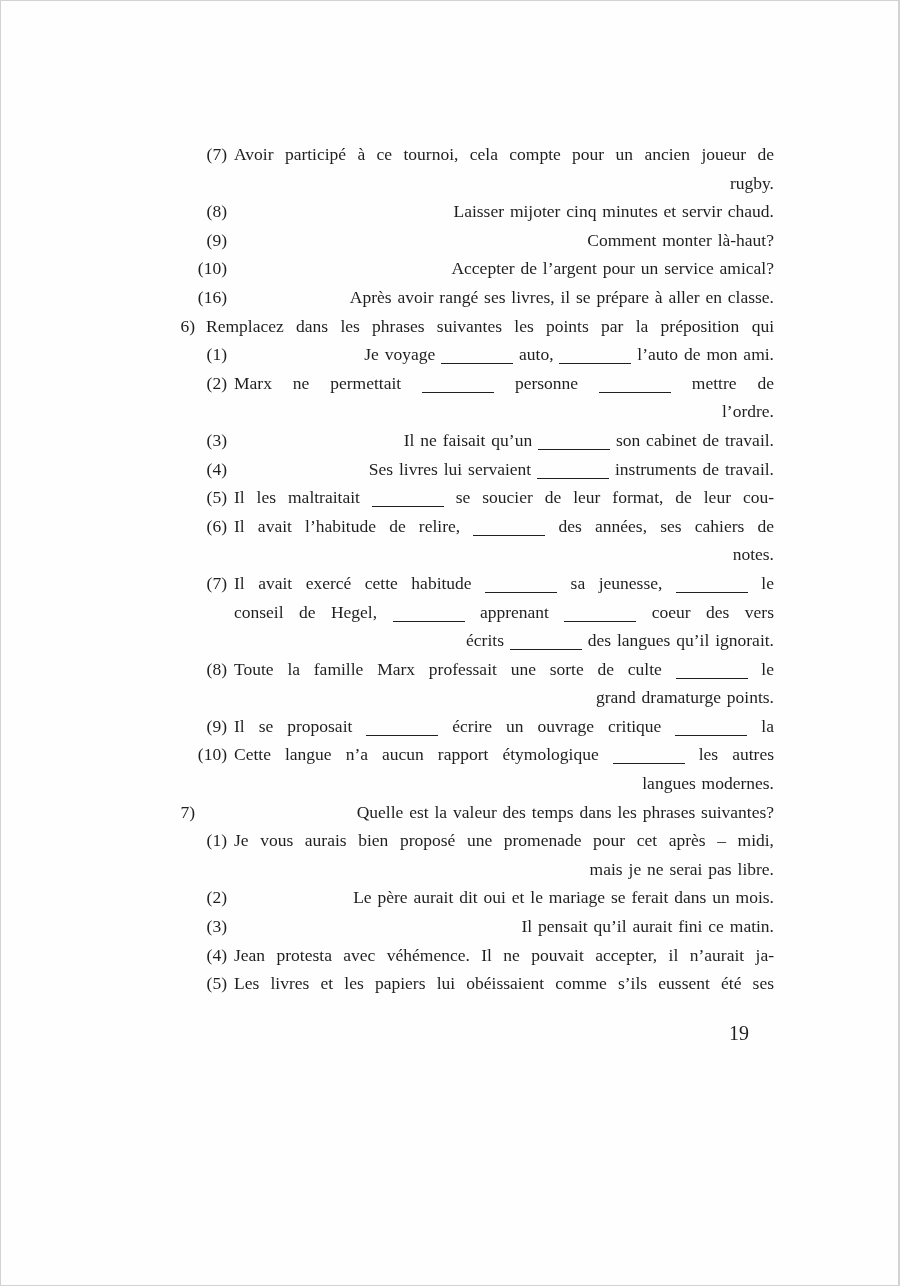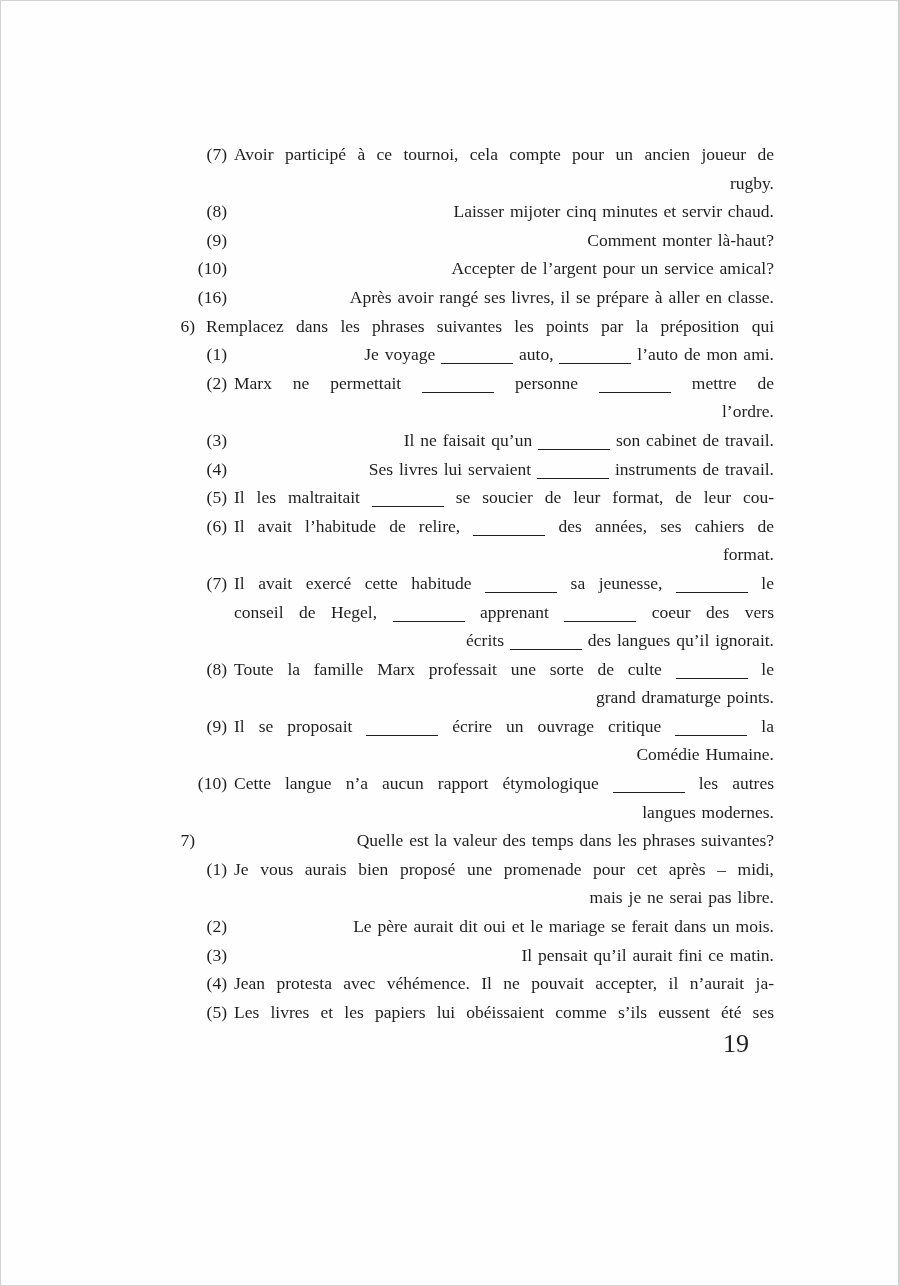--- a/index.html
+++ b/index.html
@@ -51,24 +51,24 @@
   }
   .ex > .tline > .marker { padding-right: 11px; }
   .blank {
     display: inline-block;
     width: 72px;
     height: 4px;
     border-bottom: 1.6px solid var(--ink, #1f1f1f);
     vertical-align: -4px;
   }
   .page-number {
-    margin-top: 4px;
+    margin-top: 21px;
     margin-right: 149px;
     text-align: right;
-    font-size: 26px;
+    font-size: 20px;
     line-height: 28px;
   }
 </style>
 </head>
 <body>
 
 <div class="page">
   <div class="content">
       <div class="block item">
         <div class="tline just"><span class="marker">(7)</span>Avoir participé à ce tournoi, cela compte pour un ancien joueur de</div>
@@ -100,34 +100,33 @@
         <div class="tline"><span class="marker">(3)</span>Il ne faisait qu’un <span class="blank"></span> son cabinet de travail.</div>
       </div>
       <div class="block item">
         <div class="tline"><span class="marker">(4)</span>Ses livres lui servaient <span class="blank"></span> instruments de travail.</div>
       </div>
       <div class="block item">
         <div class="tline just"><span class="marker">(5)</span>Il les maltraitait <span class="blank"></span> se soucier de leur format, de leur cou-</div>
       </div>
       <div class="block item">
         <div class="tline just"><span class="marker">(6)</span>Il avait l’habitude de relire, <span class="blank"></span> des années, ses cahiers de</div>
-        <div class="tline">format.</div>
+        <div class="tline">notes.</div>
       </div>
       <div class="block item">
         <div class="tline just"><span class="marker">(7)</span>Il avait exercé cette habitude <span class="blank"></span> sa jeunesse, <span class="blank"></span> le</div>
         <div class="tline just">conseil de Hegel, <span class="blank"></span> apprenant <span class="blank"></span> coeur des vers</div>
         <div class="tline">écrits <span class="blank"></span> des langues qu’il ignorait.</div>
       </div>
       <div class="block item">
         <div class="tline just"><span class="marker">(8)</span>Toute la famille Marx professait une sorte de culte <span class="blank"></span> le</div>
         <div class="tline">grand dramaturge points.</div>
       </div>
       <div class="block item">
         <div class="tline just"><span class="marker">(9)</span>Il se proposait <span class="blank"></span> écrire un ouvrage critique <span class="blank"></span> la</div>
-        <div class="tline">Comédie Humaine.</div>
       </div>
       <div class="block item">
         <div class="tline just"><span class="marker">(10)</span>Cette langue n’a aucun rapport étymologique <span class="blank"></span> les autres</div>
         <div class="tline">langues modernes.</div>
       </div>
       <div class="block ex">
         <div class="tline"><span class="marker">7)</span>Quelle est la valeur des temps dans les phrases suivantes?</div>
       </div>
       <div class="block item">
         <div class="tline just"><span class="marker">(1)</span>Je vous aurais bien proposé une promenade pour cet après – midi,</div>

